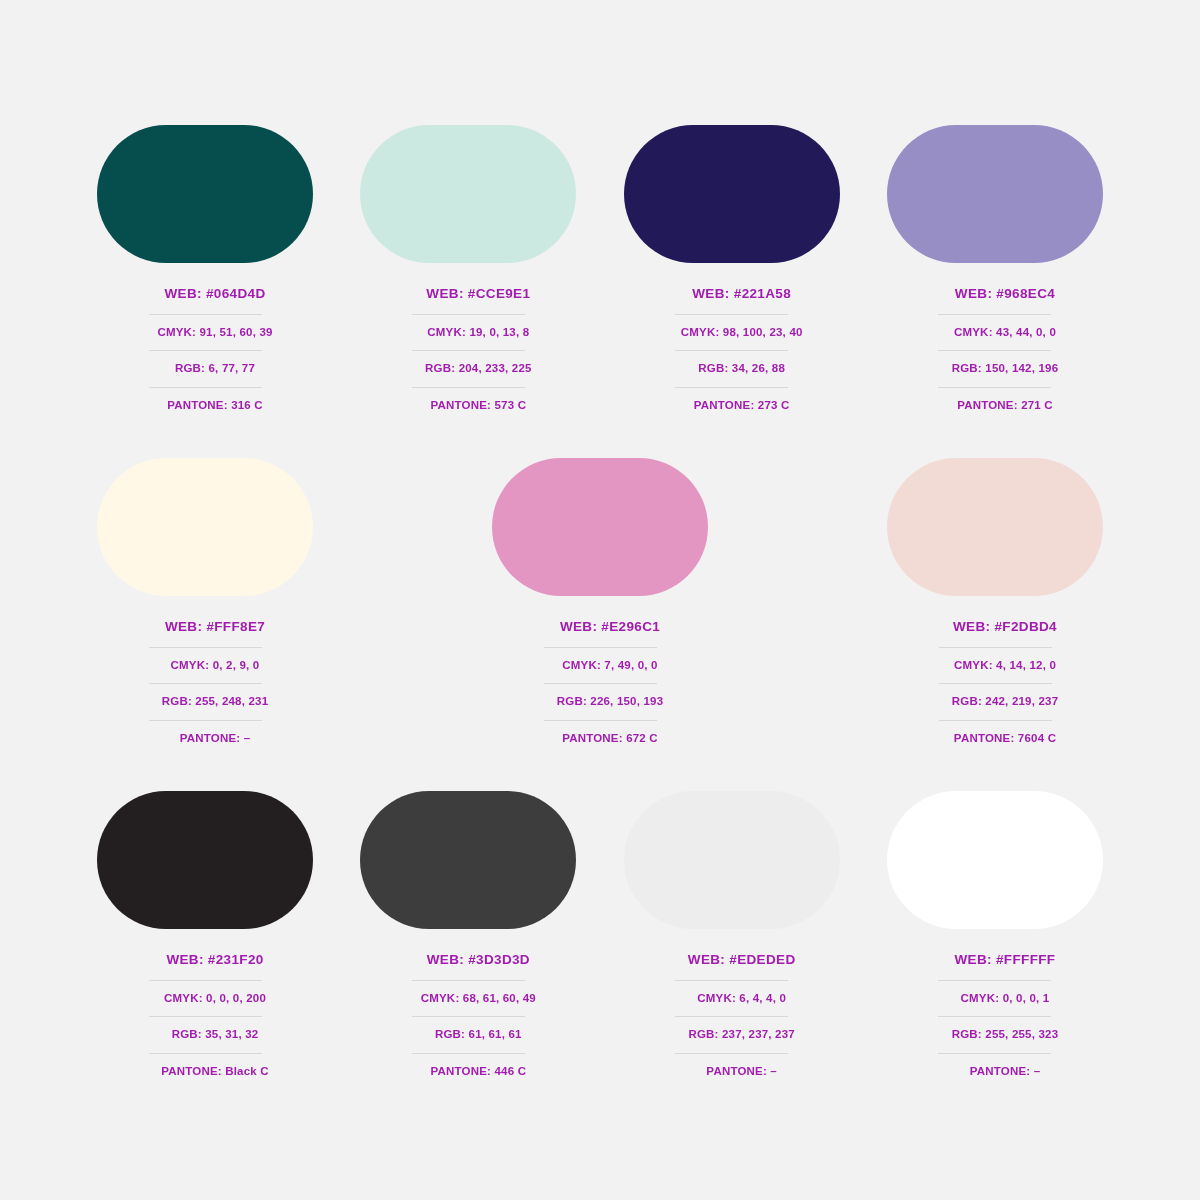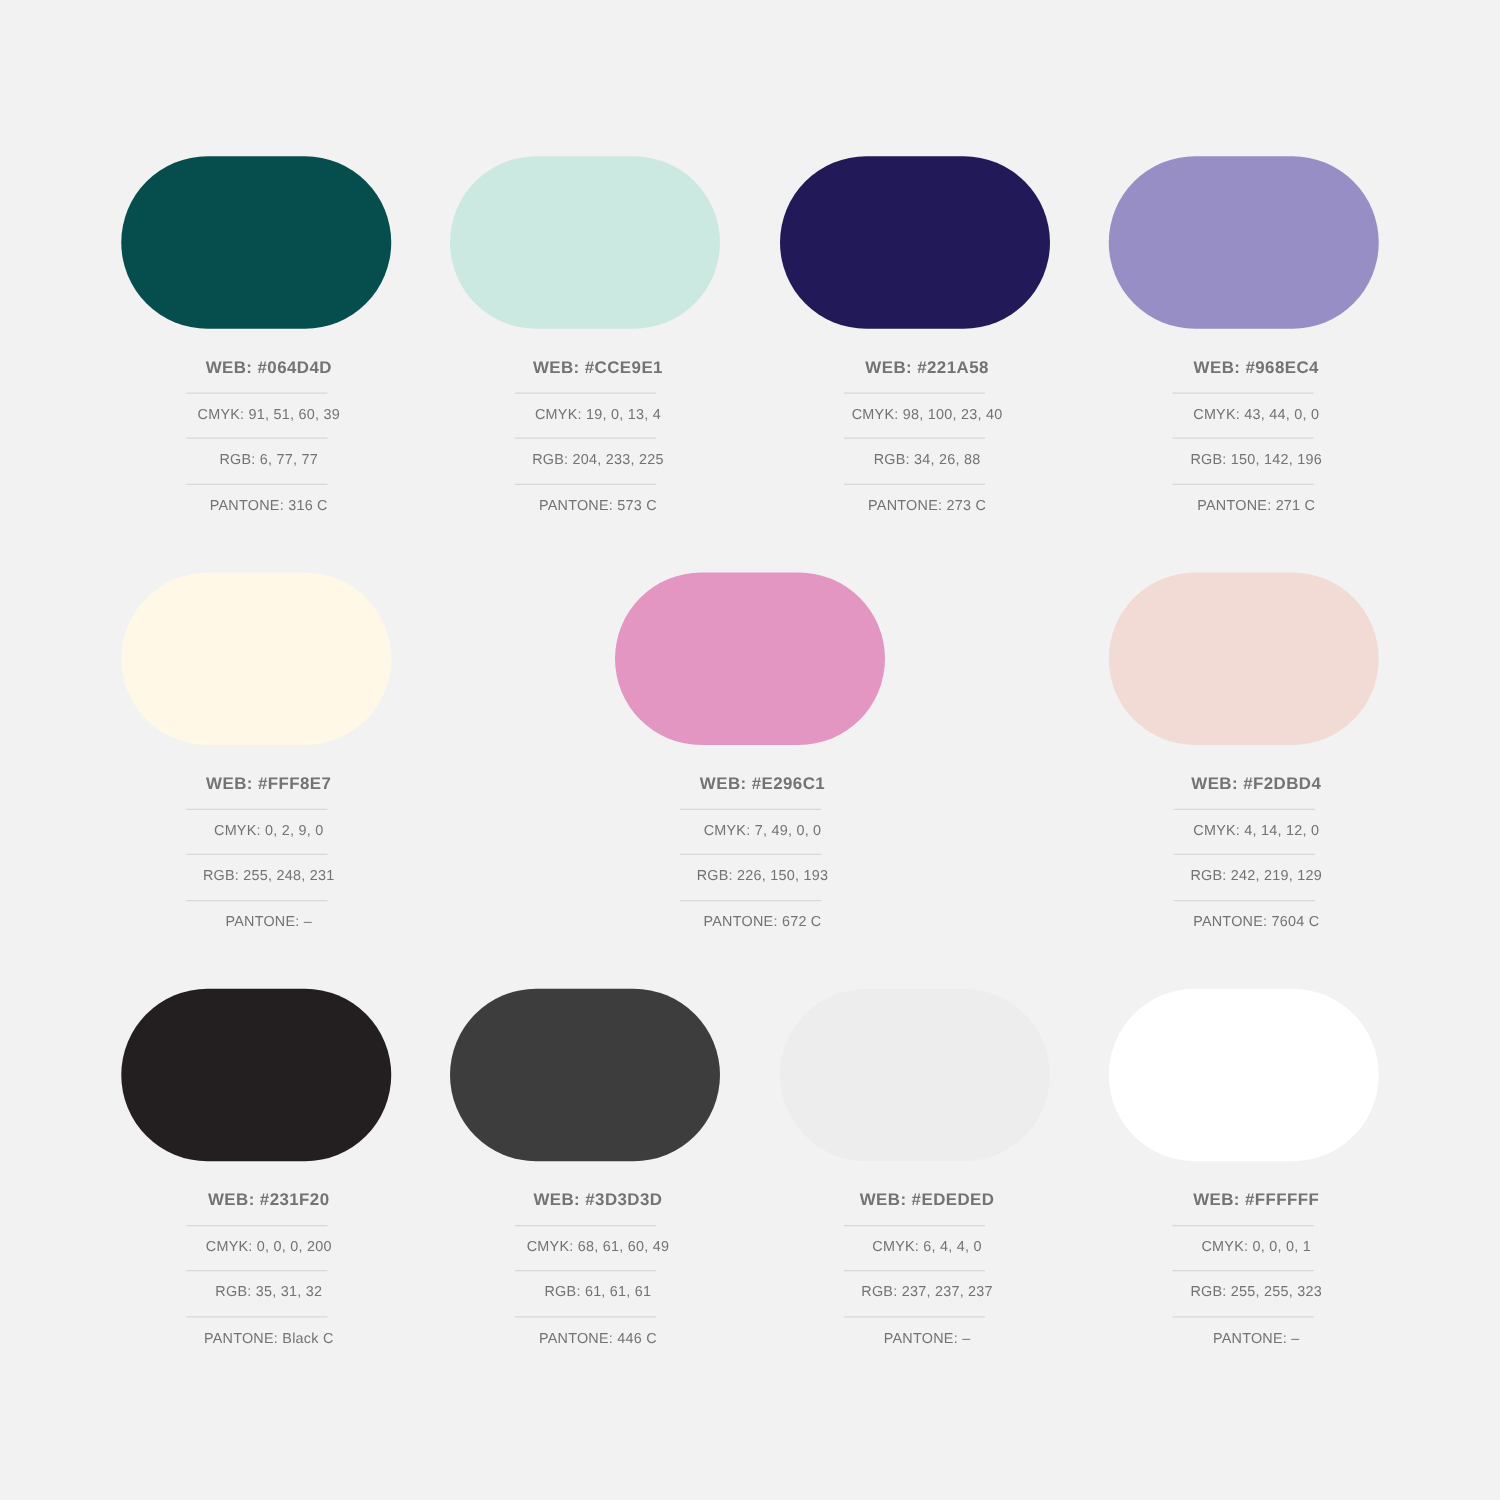--- a/index.html
+++ b/index.html
@@ -48,21 +48,21 @@
 
   .swatch-info {
     width: 113px;
     margin-top: 24px;
     display: flex;
     flex-direction: column;
     align-items: center;
   }
 
   .info-line {
-    color: #737373;
+    color: #a21caf;
     text-align: center;
     white-space: nowrap;
     line-height: 1;
     margin-left: 20px;
   }
 
   .info-web {
     font-size: 13.5px;
     font-weight: bold;
     letter-spacing: 0.35px;
@@ -71,21 +71,21 @@
 
   .info-divider {
     width: 113px;
     height: 1px;
     background: #d8d8d8;
     flex: none;
   }
 
   .info-detail {
     font-size: 11.5px;
-    font-weight: normal;
+    font-weight: bold;
     letter-spacing: 0.2px;
     padding: 12px 0 12px 0;
   }
 
   .info-detail.last {
     padding-bottom: 0;
   }
 </style>
 </head>
 <body>
@@ -102,21 +102,21 @@
           <div class="info-line info-detail">RGB: 6, 77, 77</div>
           <div class="info-divider"></div>
           <div class="info-line info-detail last">PANTONE: 316 C</div>
         </div>
       </div>
       <div class="swatch-cell">
         <div class="swatch-chip" style="background-color: rgb(204, 233, 225);"></div>
         <div class="swatch-info">
           <div class="info-line info-web">WEB: #CCE9E1</div>
           <div class="info-divider"></div>
-          <div class="info-line info-detail">CMYK: 19, 0, 13, 4</div>
+          <div class="info-line info-detail">CMYK: 19, 0, 13, 8</div>
           <div class="info-divider"></div>
           <div class="info-line info-detail">RGB: 204, 233, 225</div>
           <div class="info-divider"></div>
           <div class="info-line info-detail last">PANTONE: 573 C</div>
         </div>
       </div>
       <div class="swatch-cell">
         <div class="swatch-chip" style="background-color: rgb(34, 26, 88);"></div>
         <div class="swatch-info">
           <div class="info-line info-web">WEB: #221A58</div>
@@ -166,21 +166,21 @@
           <div class="info-line info-detail last">PANTONE: 672 C</div>
         </div>
       </div>
       <div class="swatch-cell">
         <div class="swatch-chip" style="background-color: rgb(242, 219, 212);"></div>
         <div class="swatch-info">
           <div class="info-line info-web">WEB: #F2DBD4</div>
           <div class="info-divider"></div>
           <div class="info-line info-detail">CMYK: 4, 14, 12, 0</div>
           <div class="info-divider"></div>
-          <div class="info-line info-detail">RGB: 242, 219, 129</div>
+          <div class="info-line info-detail">RGB: 242, 219, 237</div>
           <div class="info-divider"></div>
           <div class="info-line info-detail last">PANTONE: 7604 C</div>
         </div>
       </div>
     </div>
     <div class="swatch-row">
       <div class="swatch-cell">
         <div class="swatch-chip" style="background-color: rgb(35, 31, 32);"></div>
         <div class="swatch-info">
           <div class="info-line info-web">WEB: #231F20</div>

